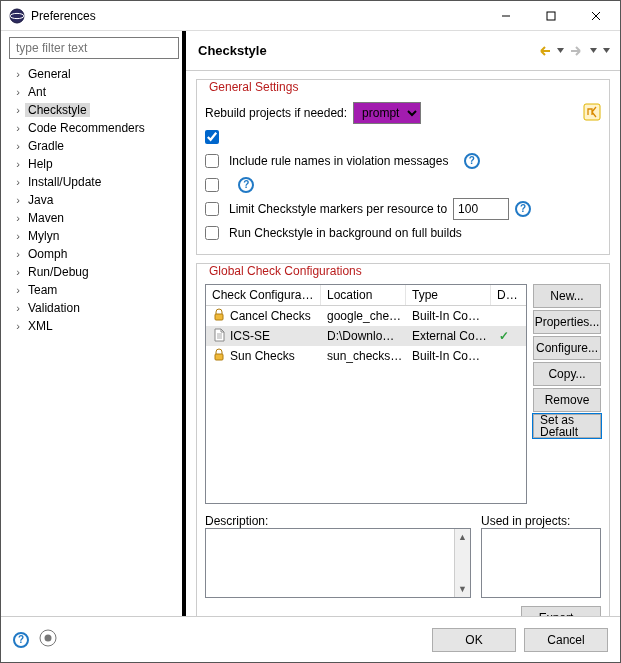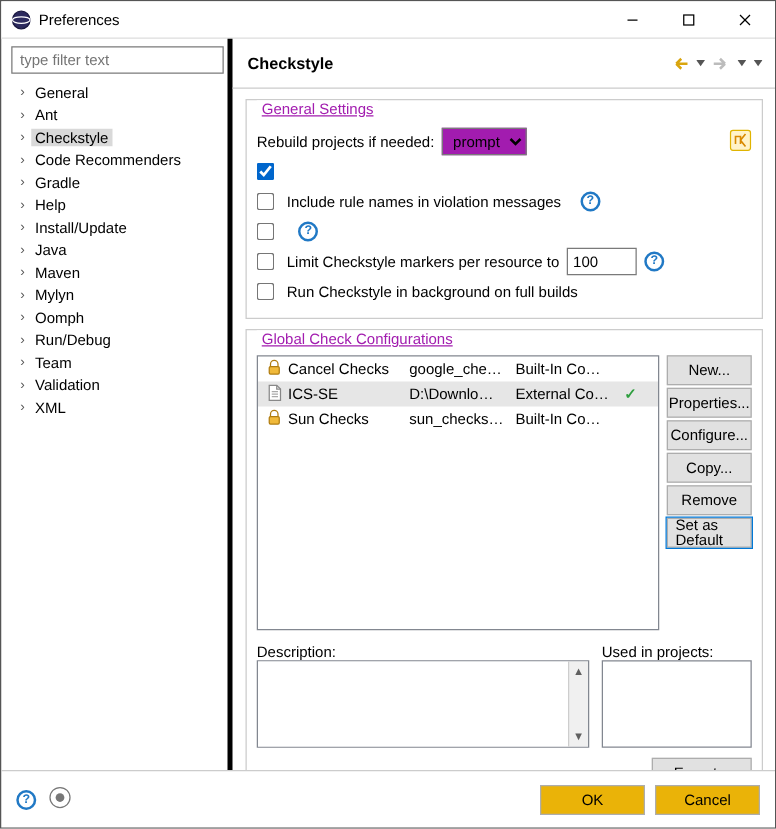--- a/index.html
+++ b/index.html
@@ -18,21 +18,21 @@
   .tree .tw { width:14px; text-align:center; color:#595959; font-size:11px; }
   .tree .lbl { padding:0 3px; }
   .tree .sel .lbl { background:#d9d9d9; }
   .content { flex:1; display:flex; flex-direction:column; min-width:0; }
   .header { height:40px; border-bottom:1px solid #ccc; display:flex; align-items:center; padding:0 8px 0 12px; }
   .header .ht { font-weight:bold; font-size:13px; flex:1; }
   .header .navicn { display:flex; align-items:center; gap:2px; }
   .navbtn { display:flex; align-items:center; padding:2px; }
   .panel { flex:1; padding:8px 10px 8px 10px; overflow:auto; }
   .group { border:1px solid #ccc; margin-bottom:8px; }
-  .group .gt { margin:-8px 0 4px 8px; background:#fff; display:inline-block; padding:0 4px; color:#a21caf;text-decoration:underline; }
+  .group .gt { margin:-8px 0 4px 8px; background:#fff; display:inline-block; padding:0 4px; color:#b91c1c; }
   .group .gin { padding:2px 8px 8px 8px; }
   .row { display:flex; align-items:center; min-height:22px; margin:2px 0; gap:6px; }
   select { height:22px; border:1px solid #7a7a7a; background:#a21caf; font-size:12px; padding:0 4px; }
   input[type=text] { height:22px; border:1px solid #7a7a7a; padding:1px 4px; font-size:12px; }
   input[type=checkbox] { width:14px; height:14px; margin:0 4px 0 0; accent-color:#0066cc; }
   .helpq { width:16px; height:16px; border:2px solid #2179c5; border-radius:50%; display:inline-flex; align-items:center; justify-content:center; font-size:10px; font-weight:bold; color:#2179c5; line-height:1; flex-shrink:0;}
   .announce { margin-left:auto; }
   .tablewrap { display:flex; gap:6px; }
   .table { flex:1; border:1px solid #828790; background:#fff; height:220px; overflow:hidden; }
   .thead { display:flex; background:#fff; border-bottom:1px solid #d0d0d0; }
@@ -46,21 +46,21 @@
   .btn { height:24px; border:1px solid #adadad; background:#e1e1e1; font-size:12px; line-height:1; display:flex; align-items:center; justify-content:center; padding:0 6px; cursor:default; }
   .btn.focus { outline:1px solid #0078d7; }
   .descrow { display:flex; gap:10px; margin-top:10px; }
   .descbox { border:1px solid #828790; height:70px; }
   .desc1 { flex:1; display:flex; }
   .desc1 .ta { flex:1; border:none; resize:none; }
   .desc1 .scroll { width:16px; display:flex; flex-direction:column; justify-content:space-between; background:#f0f0f0; border-left:1px solid #cdcdcd; }
   .scroll .sb { height:16px; display:flex; align-items:center; justify-content:center; color:#606060; font-size:9px; }
   .footer { border-top:1px solid #ccc; height:46px; display:flex; align-items:center; padding:0 12px; gap:10px; }
   .footer .fbtns { margin-left:auto; display:flex; gap:8px; }
-  .footer .fbtn { width:84px; height:24px; border:1px solid #adadad; background:#eab308; display:flex; align-items:center; justify-content:center; font-size:12px; }
+  .footer .fbtn { width:84px; height:24px; border:1px solid #adadad; background:#e5e5e5; display:flex; align-items:center; justify-content:center; font-size:12px; }
   .lockicn{width:14px;height:14px;flex-shrink:0}
   .fileicn{width:14px;height:14px;flex-shrink:0}
   .check{color:#2e9f3f;font-weight:bold}
 </style>
 </head>
 <body>
 <div class="window">
 
 <div class="titlebar">
   <svg class="icon" viewBox="0 0 16 16">
@@ -217,20 +217,26 @@
                 <span>Run Checkstyle in background on full builds</span>
               </div>
         </div>
       </div>
 
       <div class="group">
         <div class="gt">Global Check Configurations</div>
         <div class="gin">
           <div class="tablewrap">
             <div class="table">
+              <div class="thead">
+                <div class="th cw1">Check Configura…</div>
+                <div class="th cw2">Location</div>
+                <div class="th cw3">Type</div>
+                <div class="th cw4">D…</div>
+              </div>
               <div id="tbody">
                     <div class="trow">
                       <div class="td cw1">
                         <span><svg class="lockicn" viewBox="0 0 14 14">
                             <rect x="3" y="6" width="8" height="6" rx="1" fill="#f0b93a" stroke="#b07c0e"></rect>
                             <path d="M4 6 V4 a3 3 0 0 1 6 0 V6" fill="none" stroke="#b07c0e"></path>
                           </svg></span>
                         <span>Cancel Checks</span>
                       </div>
                       <div class="td cw2">google_che…</div>

